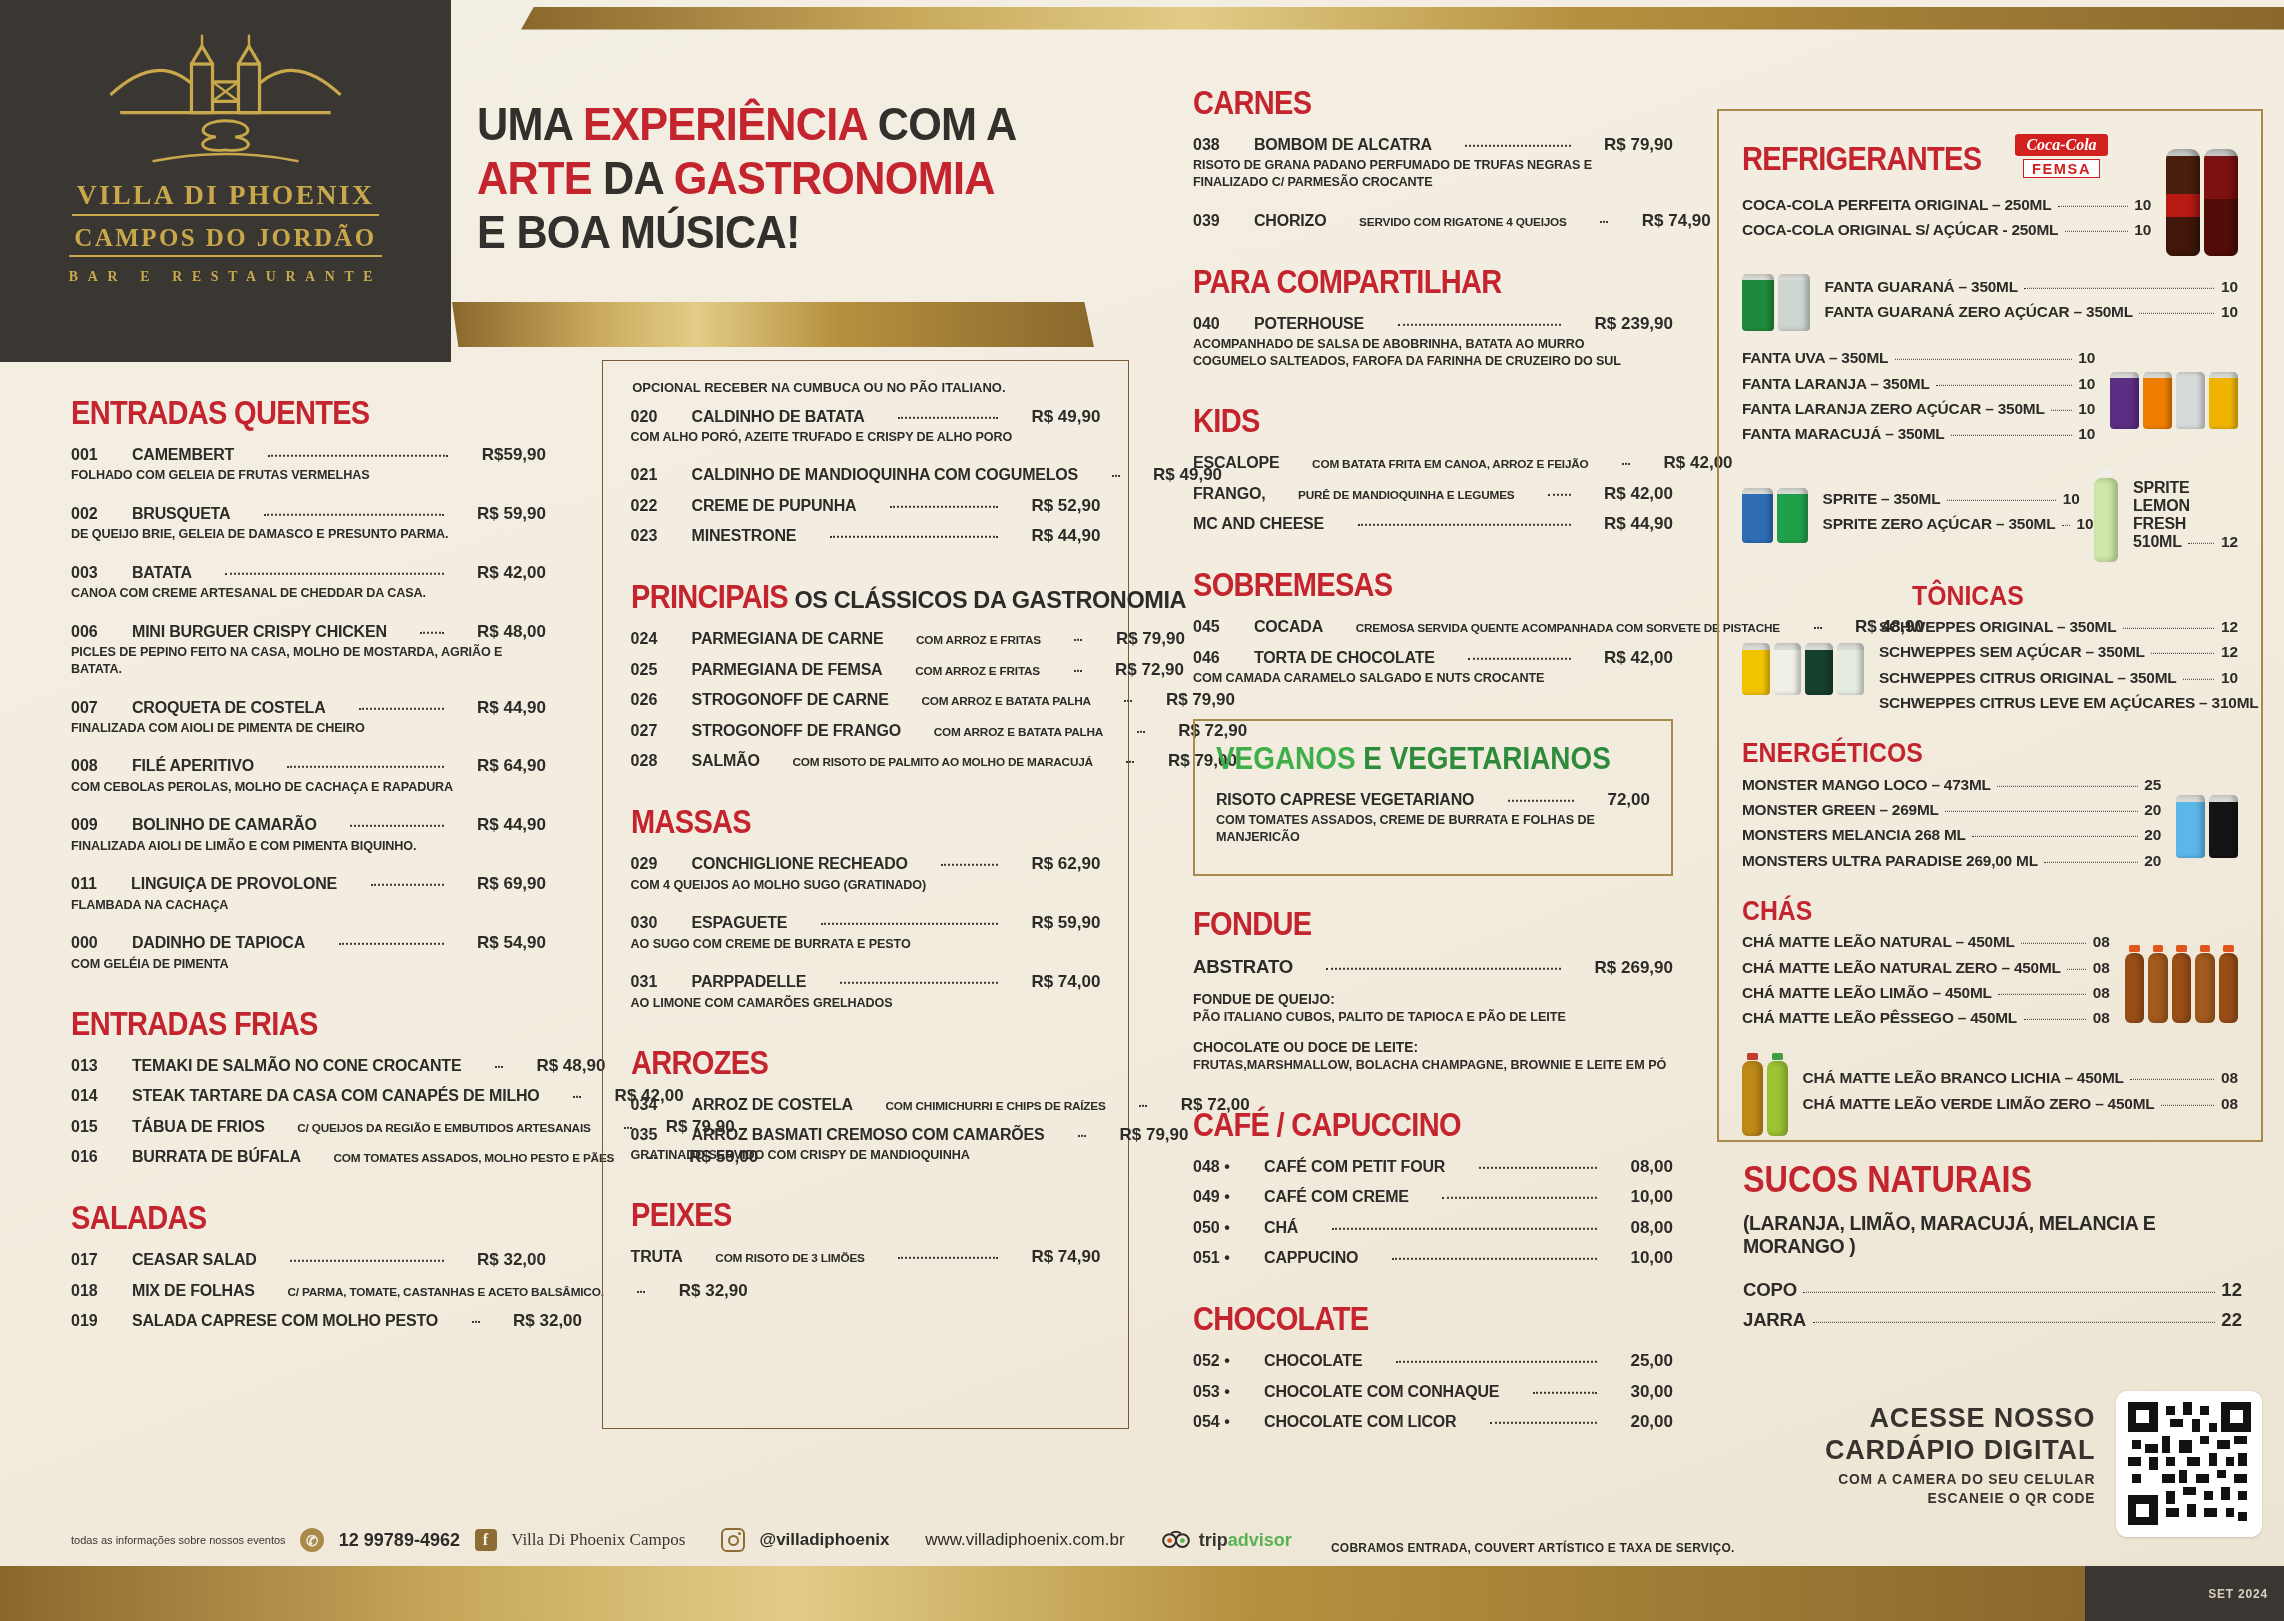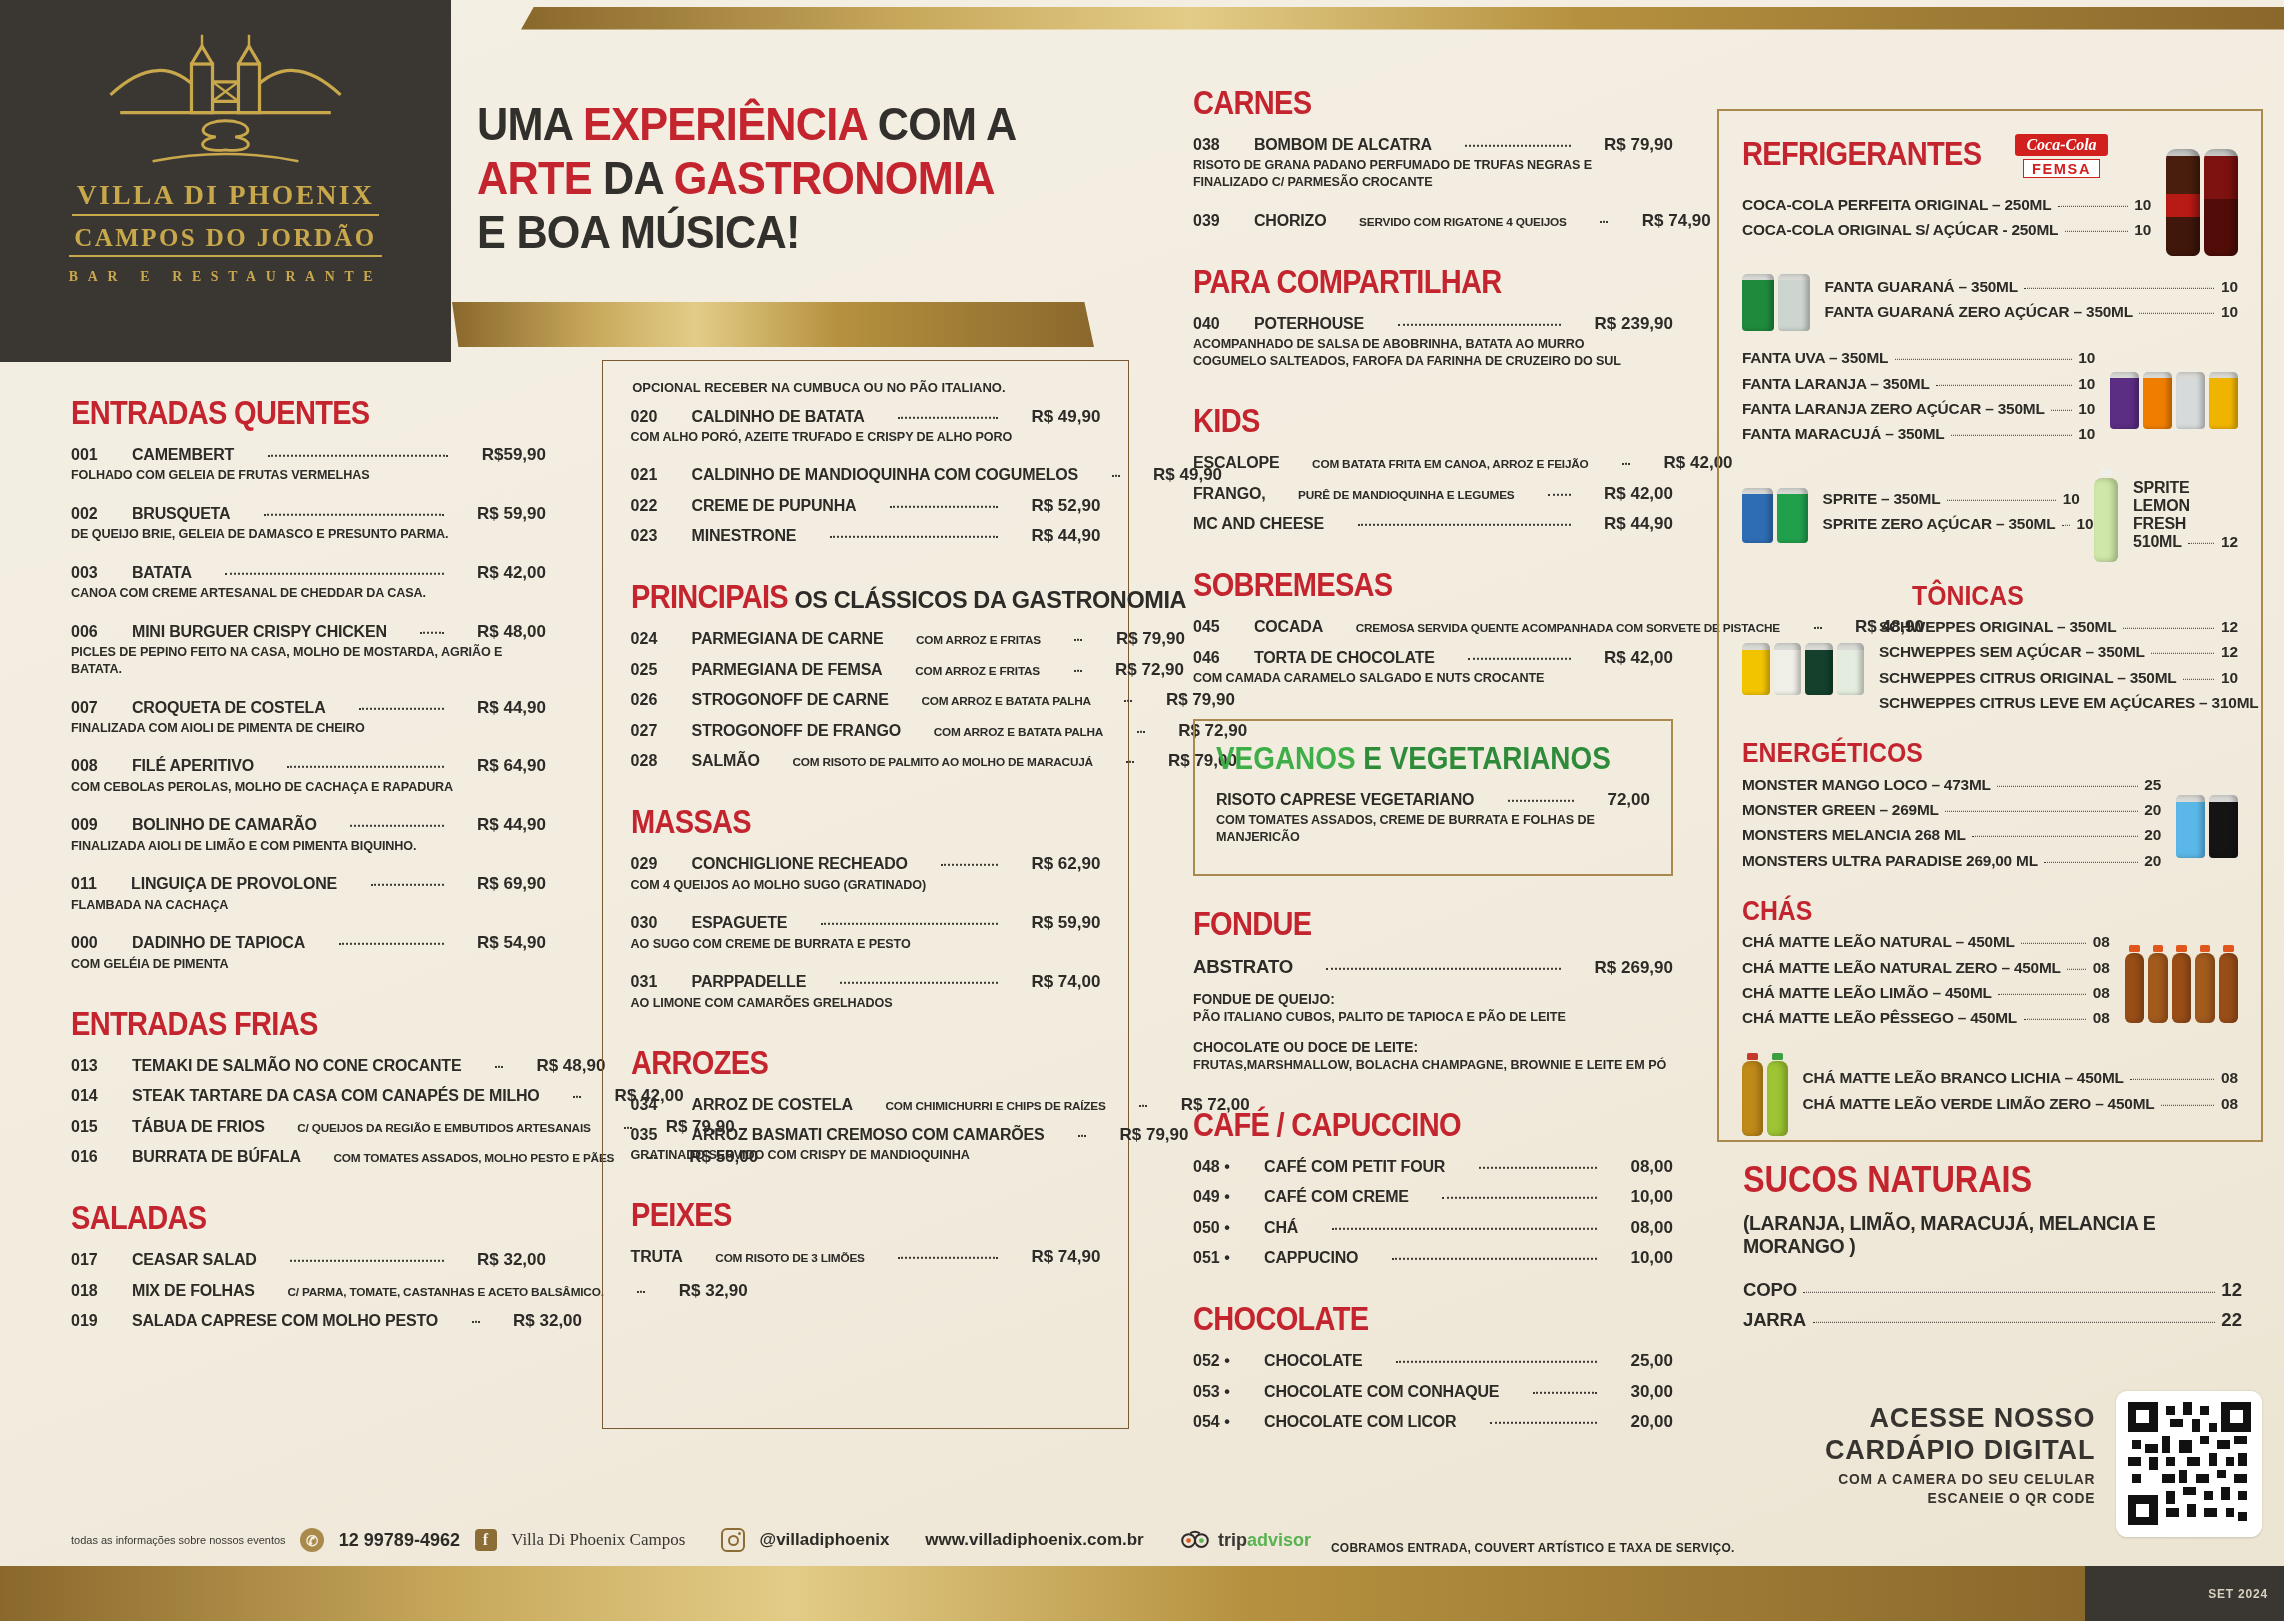--- a/index.html
+++ b/index.html
@@ -43,21 +43,21 @@
   .note{margin:14.6px 0 0;}
   .note-head{font-weight:bold;font-size:13.8px;}
   .note-body{font-weight:bold;font-size:12.6px;margin-top:1.6px;line-height:17px;}
   
   .box2{position:absolute;left:602px;top:360px;width:527px;height:1069px;border:1.6px solid #7a5a33;padding:24px 27.6px;box-sizing:border-box;}
   .box4{position:absolute;left:1717px;top:109px;width:546px;height:1033px;border:2.4px solid #a9894e;padding:19.5px 23px;box-sizing:border-box;overflow:hidden;}
   .vegan-box{border:2.4px solid #a9894e;padding:19.5px 21px 8px;margin:24px 0 29px;}
   .vg1{display:inline-block;color:#3fae49;font-size:31px;font-weight:bold;transform:scaleX(.9);transform-origin:left;white-space:nowrap;}
   .vg2{color:#2e8b3a;}
   
-  .bev-header{display:flex;align-items:center;justify-content:space-between;margin-bottom:8px;}
+  .bev-header{display:flex;align-items:flex-end;justify-content:space-between;margin-bottom:8px;}
   .femsa{display:flex;flex-direction:column;align-items:center;margin-top:3.2px;margin-right:130px;}
   .femsa-top{background:#d2201e;color:#fff;font-family:"Liberation Serif",serif;font-style:italic;font-weight:bold;
              font-size:16px;padding:2.4px 11.4px;border-radius:3.2px;white-space:nowrap;}
   .femsa-bottom{background:#fff;color:#d2201e;border:1.6px solid #d2201e;font-weight:bold;font-size:14.6px;letter-spacing:1.6px;
                 padding:0.8px 8px;margin-top:2.4px;}
   .bev-group{display:flex;align-items:center;gap:14.6px;margin-bottom:18px;}
   .bev-rows{flex:1;min-width:0;}
   .bev-title{display:inline-block;color:#c3242e;font-size:27.6px;font-weight:bold;transform:scaleX(.9);transform-origin:left;margin-bottom:6.5px;white-space:nowrap;}
   .brow{display:flex;align-items:baseline;margin-bottom:7.3px;}
   .blabel{font-weight:bold;font-size:15.4px;white-space:nowrap;letter-spacing:-0.2px;}
@@ -918,21 +918,21 @@
   <div id="footer">
     <span class="f-events">todas as informações sobre nossos eventos</span>
     <span class="icon-circle">✆</span>
     <span class="f-strong">12 99789-4962</span>
     <span class="icon-square">f</span>
     <span class="f-serif">Villa Di Phoenix Campos</span>
     <span class="gap8"></span>
     <span class="icon-insta"></span>
     <span class="f-strong" style="font-size:17px">@villadiphoenix</span>
     <span class="gap8"></span>
-    <span class="f-strong" style="font-size:17px;font-weight:bold">www.villadiphoenix.com.br</span>
+    <span class="f-strong" style="font-size:17px;font-weight:normal">www.villadiphoenix.com.br</span>
     <span class="gap8"></span>
     <span class="trip">
       <svg width="32" height="19.5" viewBox="0 0 40 24">
         <circle cx="12" cy="13" r="8" fill="none" stroke="#2d2b27" stroke-width="2.5"></circle>
         <circle cx="28" cy="13" r="8" fill="none" stroke="#2d2b27" stroke-width="2.5"></circle>
         <circle cx="12" cy="13" r="3" fill="#e0561c"></circle>
         <circle cx="28" cy="13" r="3" fill="#59b353"></circle>
         <path d="M14 4 Q20 0 26 4" fill="none" stroke="#2d2b27" stroke-width="2.5"></path>
       </svg>
       <span class="trip-word"><span class="t1">trip</span><span class="t2">advisor</span></span>

